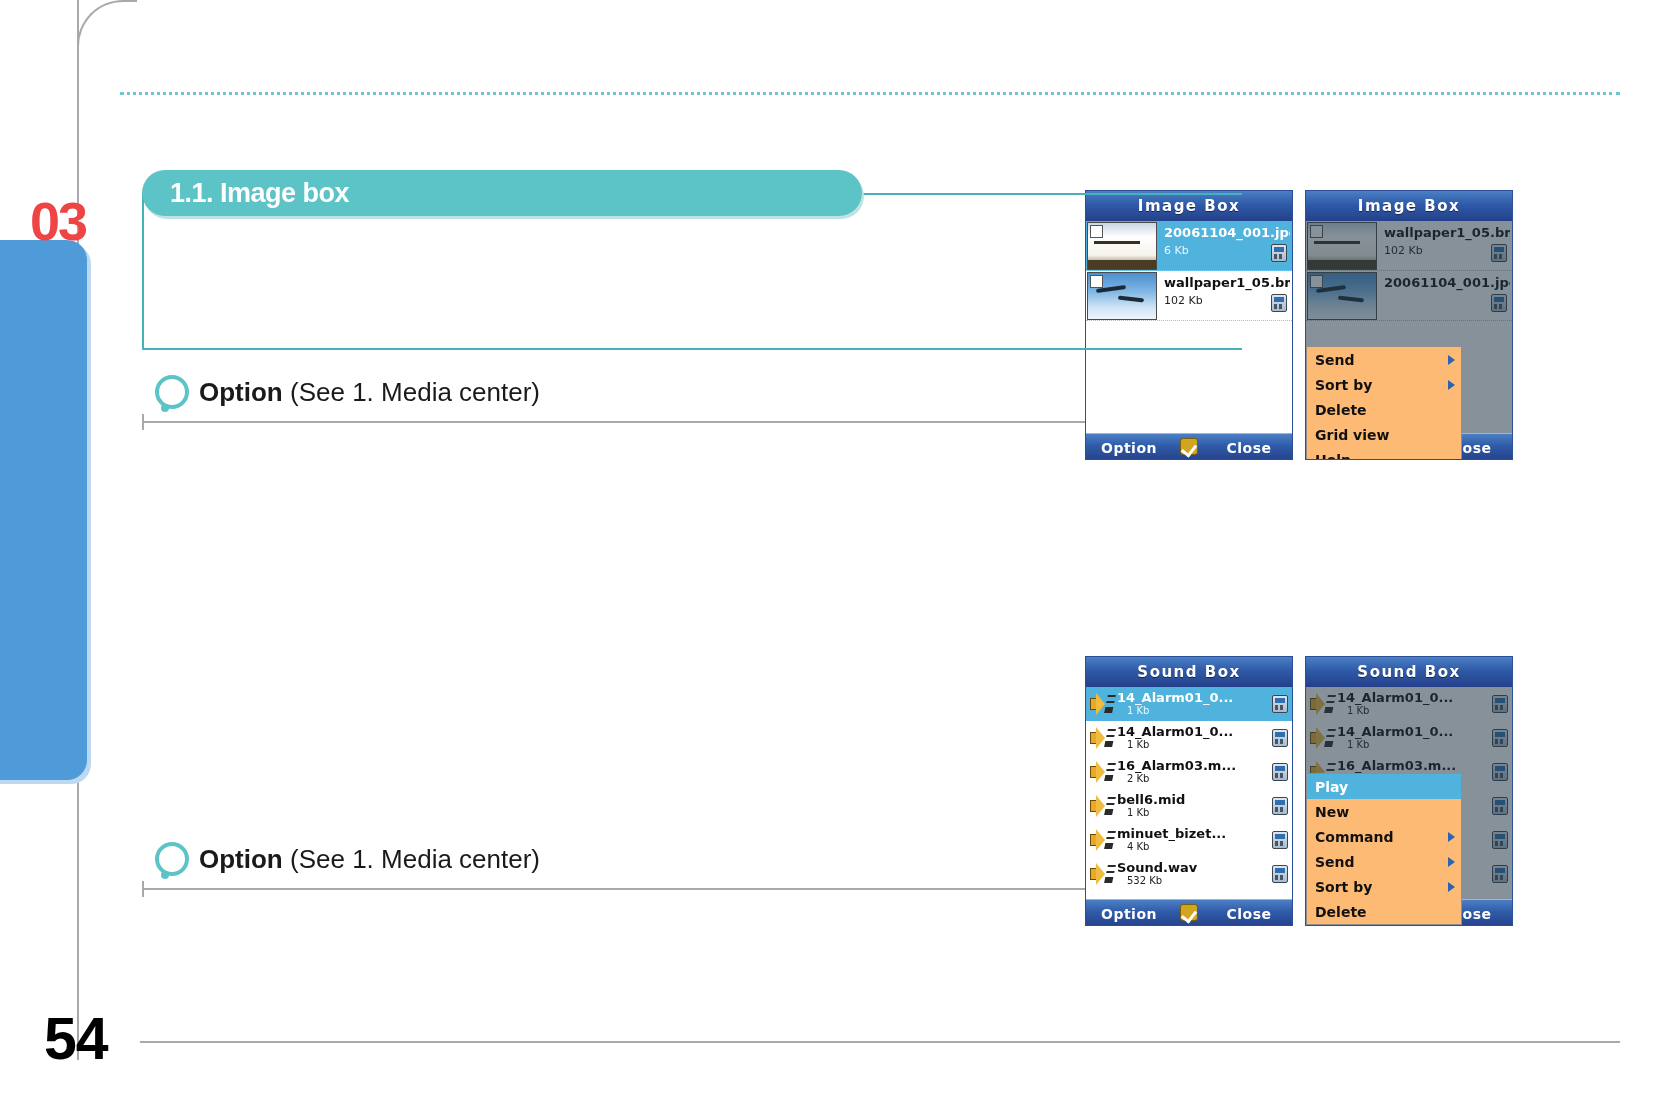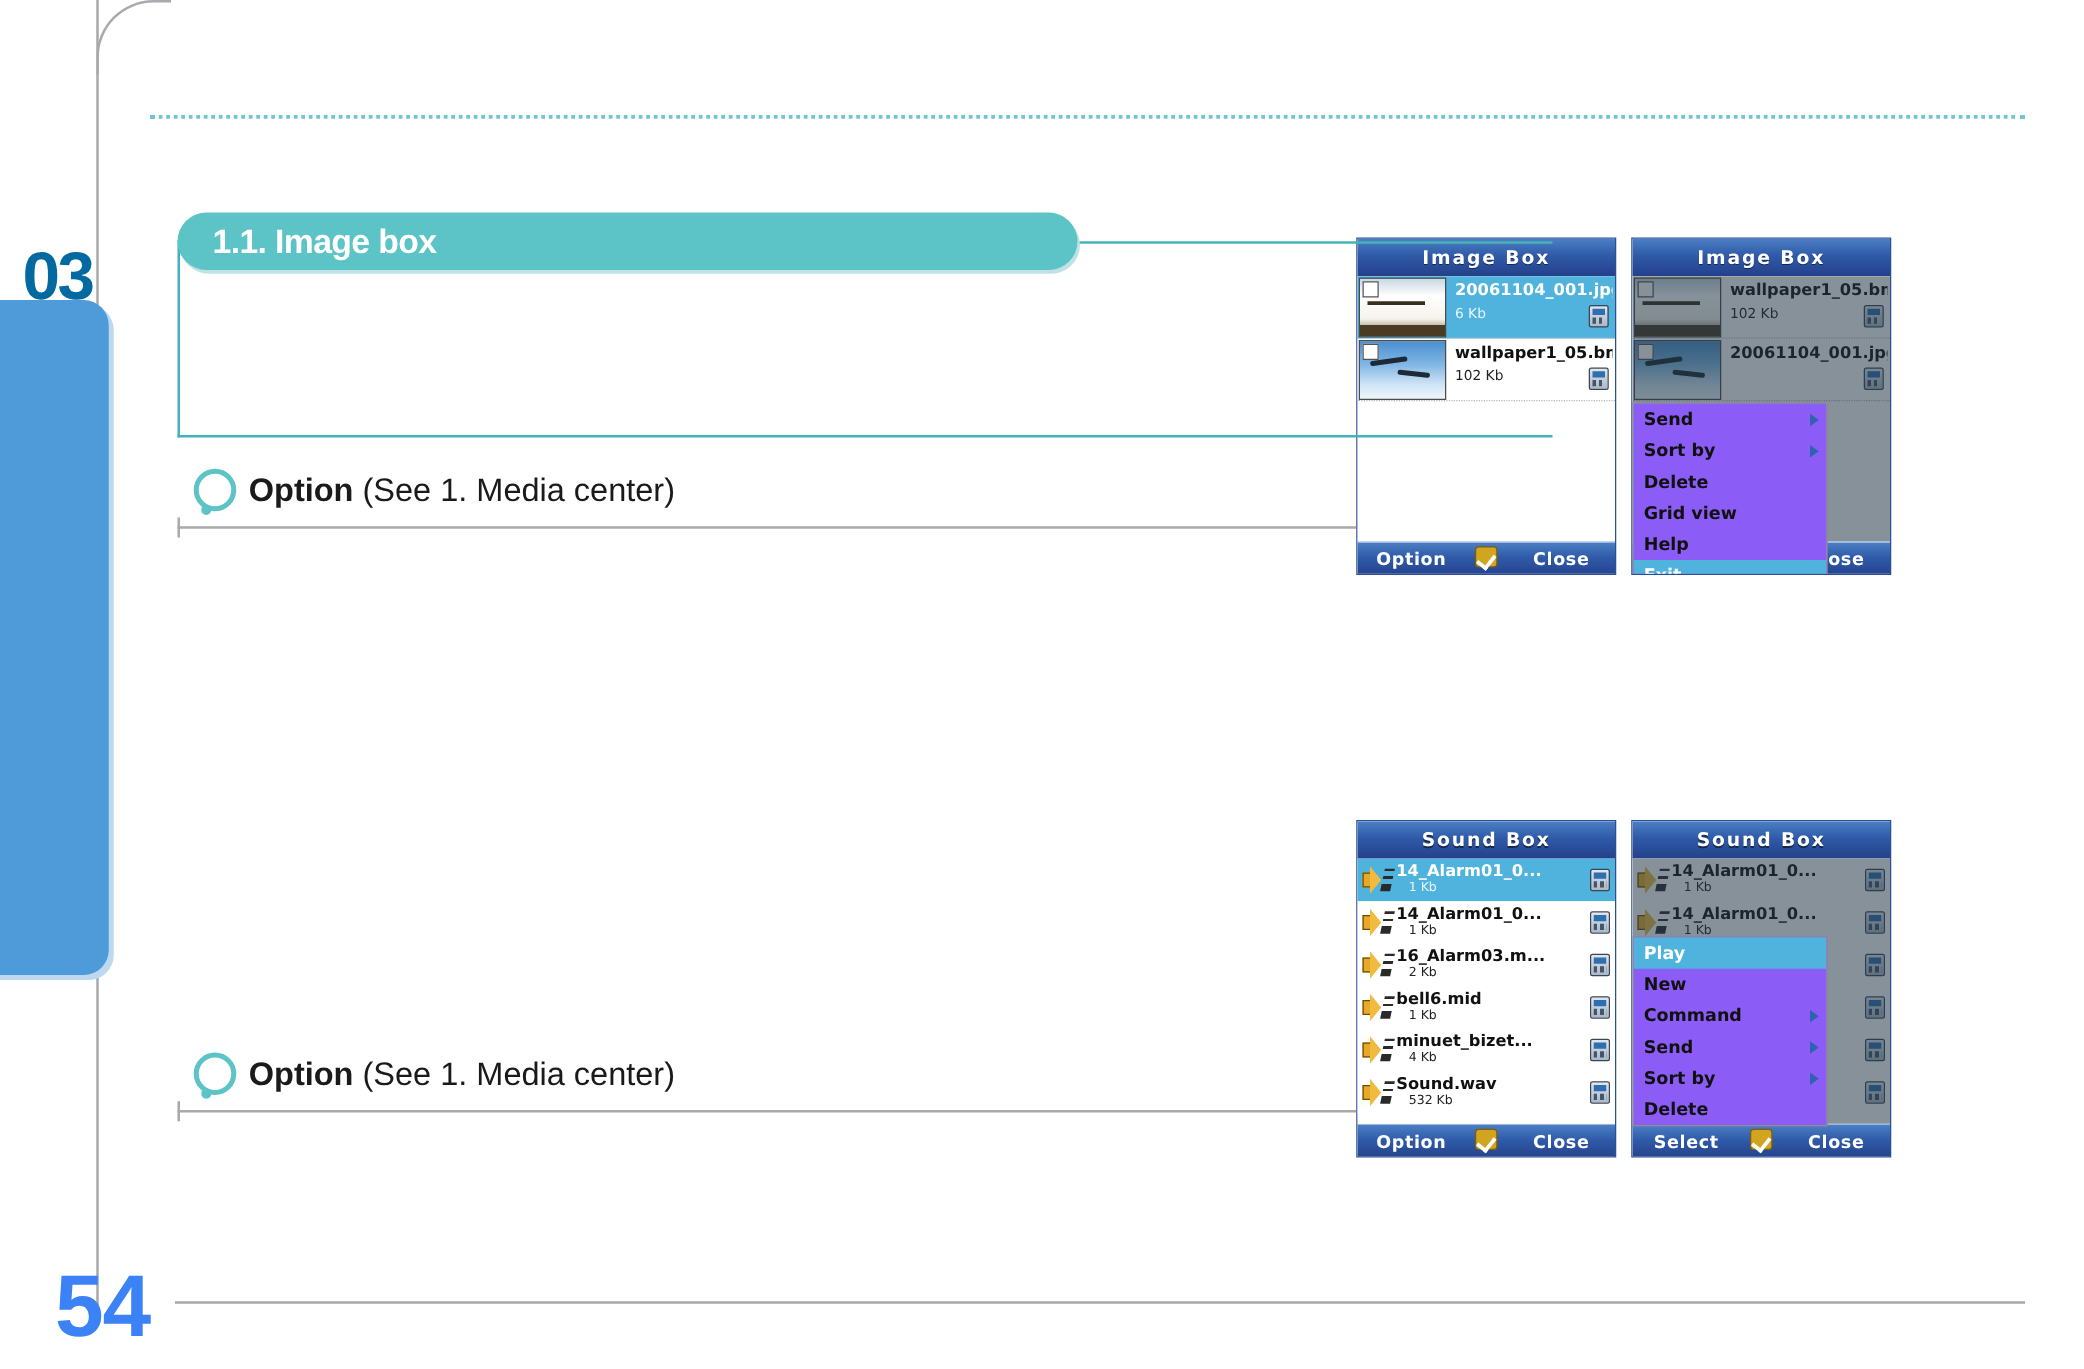--- a/index.html
+++ b/index.html
@@ -32,23 +32,23 @@
     border-left: 2px solid #a9a9ad;
   }
 
   
   .chapter-num {
     position: absolute;
     left: 6px; top: 190px;
     width: 80px;
     font-size: 54px;
     font-weight: bold;
-    color: #0369a1;
+    color: #ef4444;
     letter-spacing: -2px;
-    text-align: center;
+    text-align: right;
     z-index: 4;
   }
   .chapter-tab {
     position: absolute;
     left: -18px; top: 240px;
     width: 105px; height: 540px;
     background: #4f9bd9;
     border-top-right-radius: 20px;
     border-bottom-right-radius: 20px;
     box-shadow: 4px 4px 0 0 #bcd9f0;
@@ -139,22 +139,22 @@
   }
   .opt-rule-cap {
     position: absolute;
     width: 2px; height: 16px;
     background: #a9a9ad;
   }
 
   
   .folio {
     position: absolute;
-    left: 44px; bottom: 10px;
-    font-size: 70px; font-weight: bold; color: #3b82f6;
+    left: 44px; bottom: 22px;
+    font-size: 59px; font-weight: bold; color: #000000;
     letter-spacing: -1px;
   }
   .folio-rule {
     position: absolute;
     left: 140px; bottom: 52px;
     width: 1480px; height: 2px;
     background: #a9a9ad;
   }
 
   
@@ -297,24 +297,25 @@
   .snd-row.sel .snd-size { color:#eaf6ff; }
 
   
   .menu-overlay {
     position:absolute; left:0; top:0; right:0; bottom:0;
     background: rgba(35,55,70,0.55);
     z-index: 5;
   }
   .popup {
     position:absolute;
-    background:#8b5cf6;
+    background:#fdba74;
     border:1px solid #8f8f8f;
     z-index: 6;
     width: 156px;
+    margin-top: 24px;
   }
   .popup-item {
     height: 25px;
     display:flex; align-items:center;
     padding-left: 8px;
     font-size: 14px; font-weight:bold; color:#111;
     position:relative;
   }
   .popup-item.sel { background:#4fb3dd; color:#ffffff; }
   .popup-item .arr {

